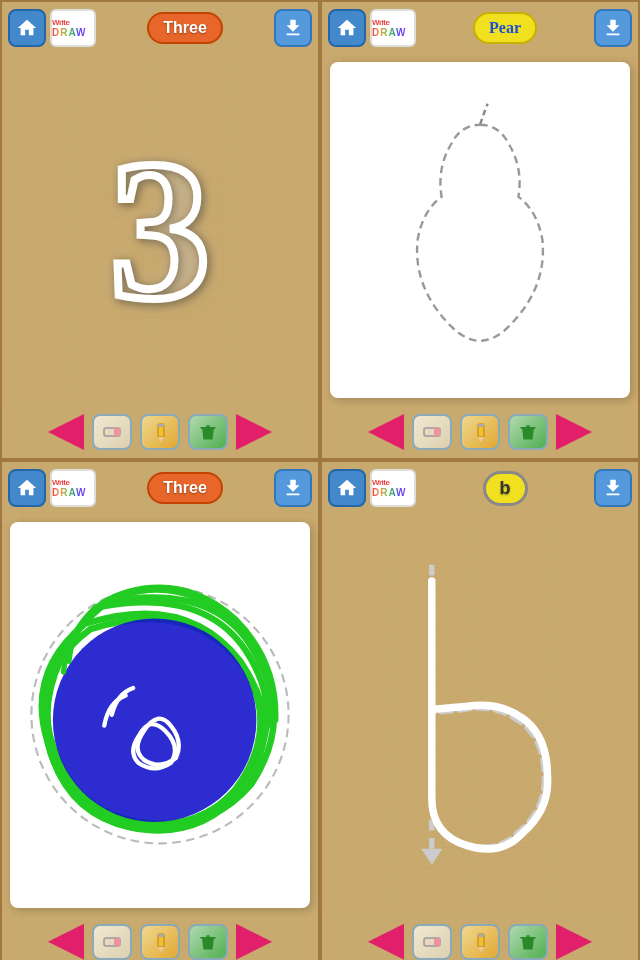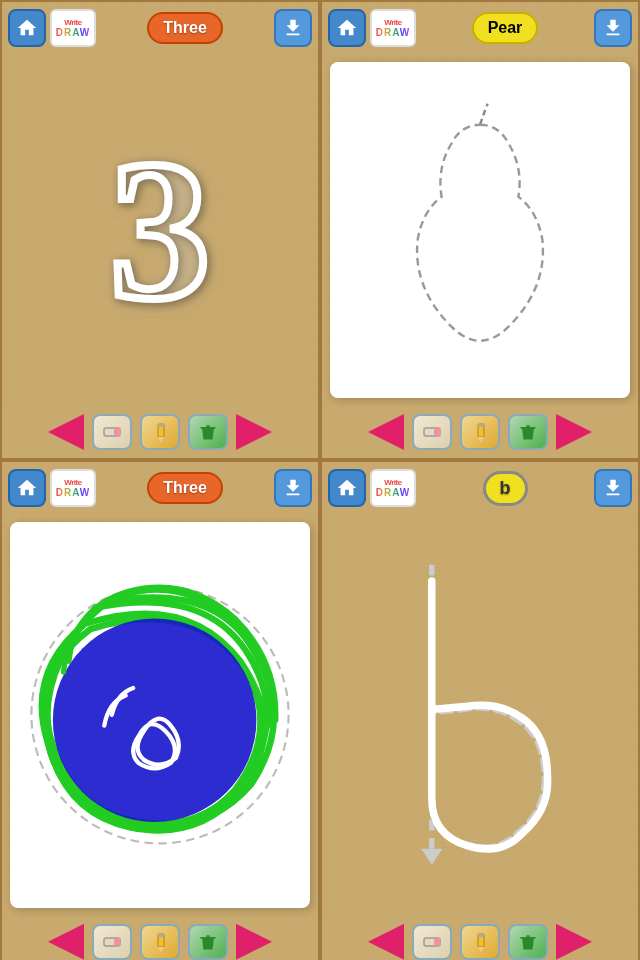--- a/index.html
+++ b/index.html
@@ -69,21 +69,21 @@
     }
 
     .logo-box {
       width: 46px;
       height: 38px;
       background: white;
       border-radius: 6px;
       border: 2px solid #ddd;
       display: flex;
       flex-direction: column;
-      align-items: center;
+      align-items: flex-start;
       justify-content: center;
       font-size: 7px;
       font-weight: bold;
       overflow: hidden;
     }
 
     .logo-write {
       color: #e44;
       font-size: 8px;
       font-weight: bold;
@@ -105,23 +105,24 @@
       font-size: 16px;
       font-weight: bold;
       padding: 5px 14px;
       border-radius: 20px;
       border: 2px solid #c04400;
       text-shadow: 0 1px 2px rgba(0,0,0,0.4);
     }
 
     .title-badge.yellow {
       background: #f0e020;
-      color: #000000;
+      color: #1d4ed8;
       border-color: #c8b000;
       text-shadow: none;
+      font-family: Liberation Serif, serif;
     }
 
     .title-badge.letter-b {
       background: #f0e020;
       color: #333;
       border: 3px solid #888;
       font-size: 18px;
       padding: 4px 14px;
     }
 

